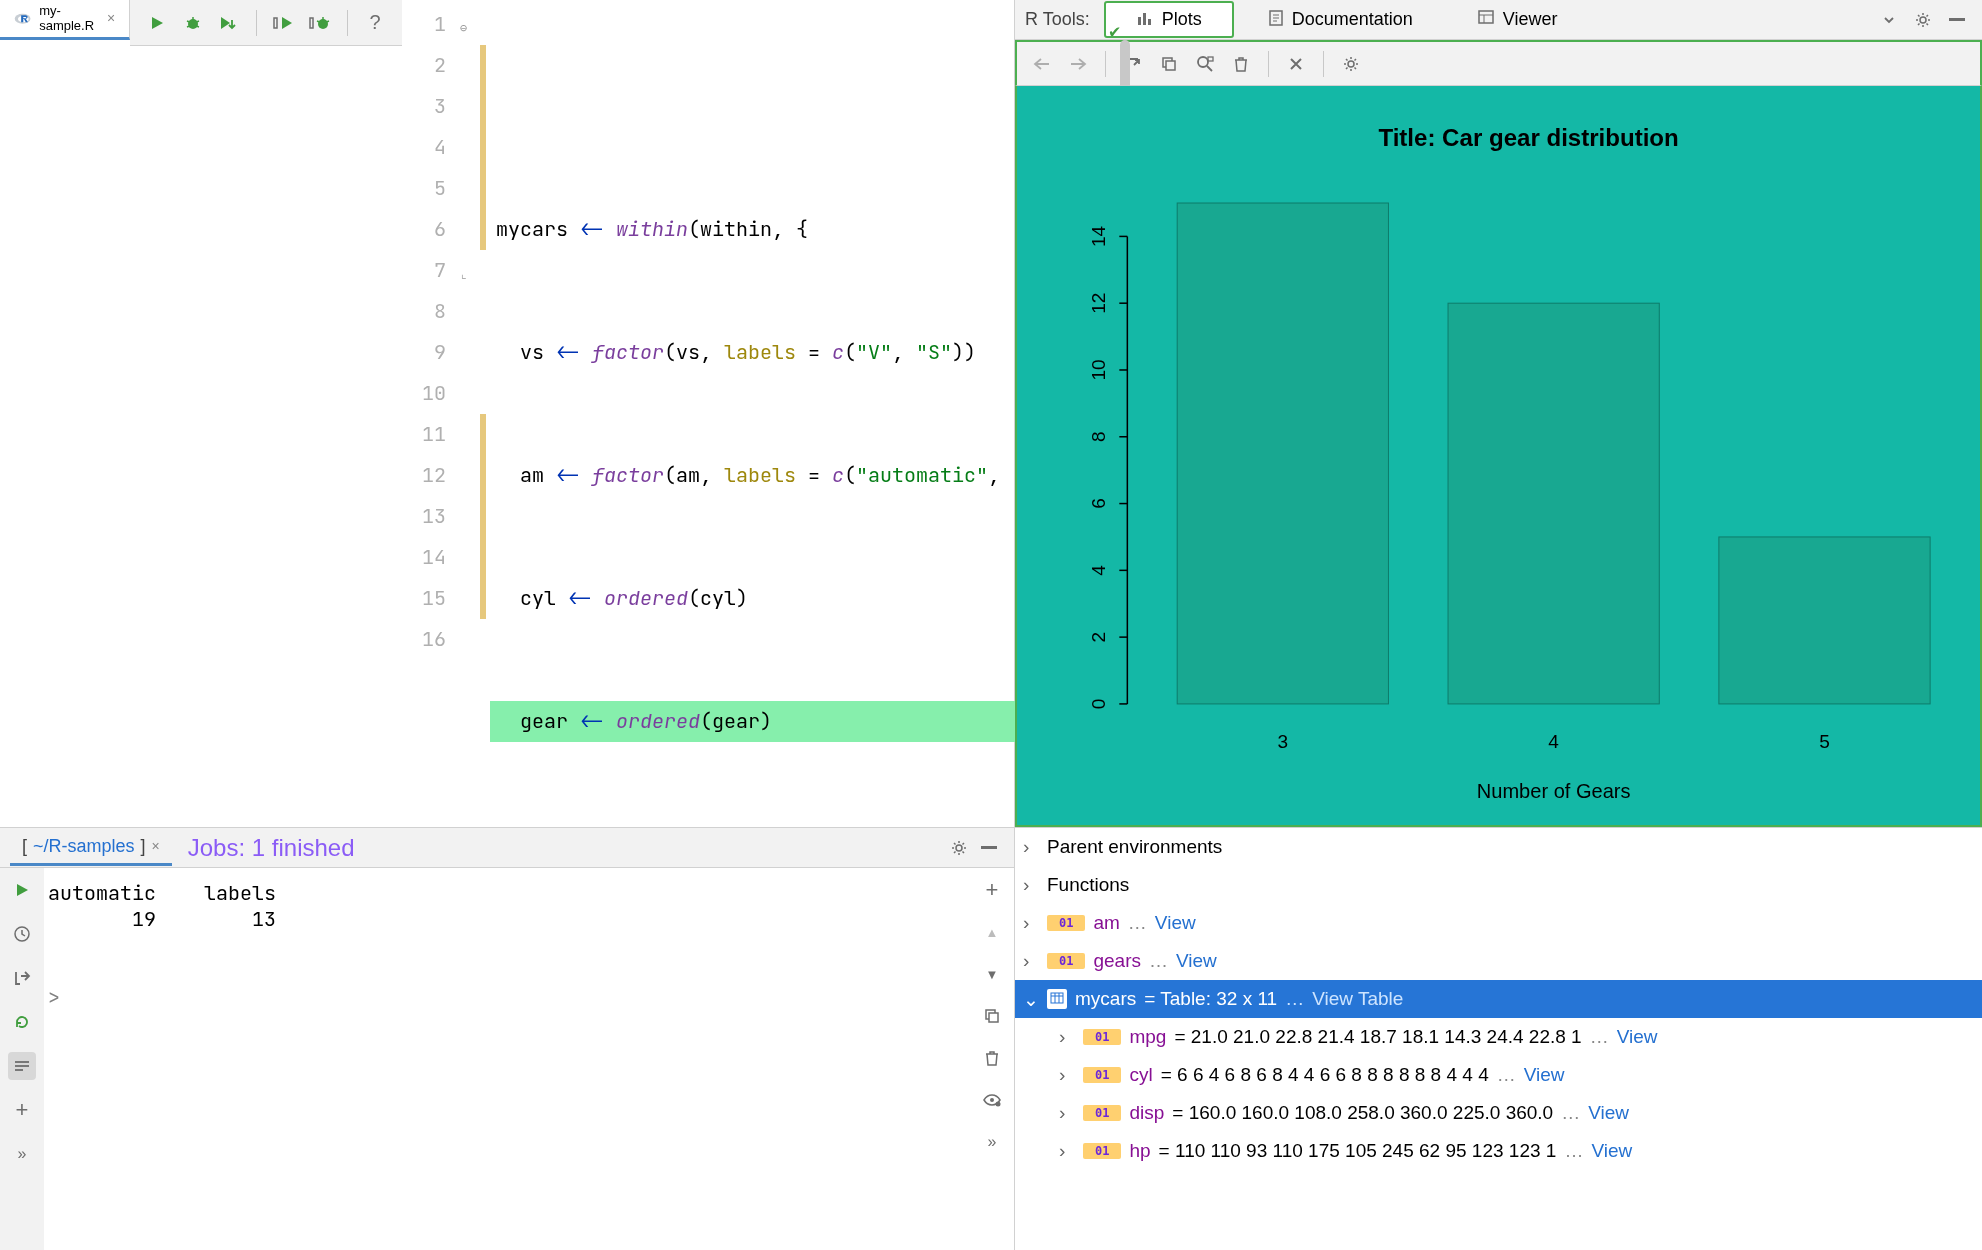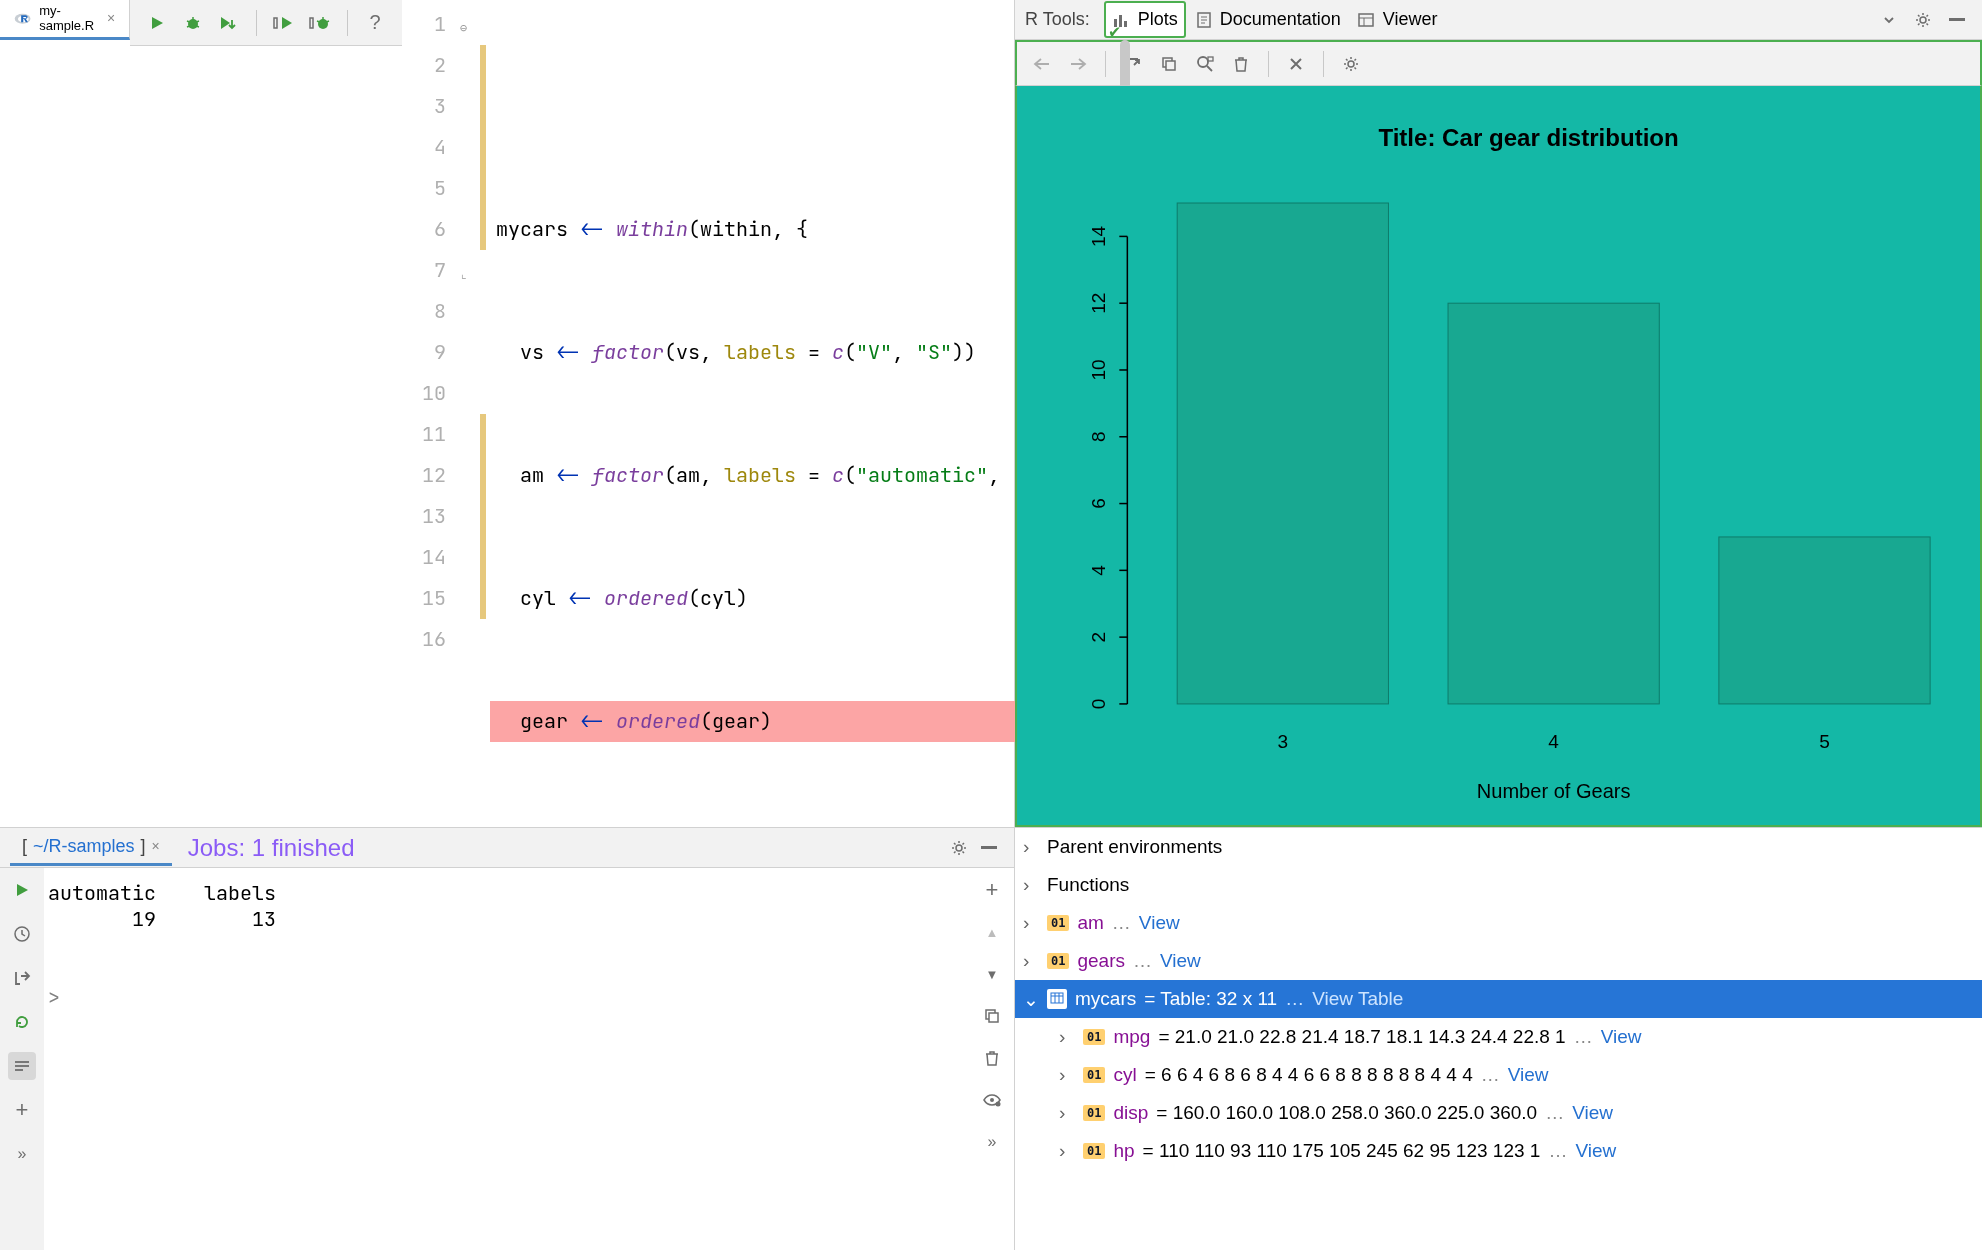--- a/index.html
+++ b/index.html
@@ -17,35 +17,35 @@
 .tb-sep { width:1px; height:26px; background:#c8c8c8; margin:0 6px; }
 .editor-body { flex:1; display:flex; position:relative; font-family:"JetBrains Mono",Consolas,monospace; font-size:20px; line-height:41px; }
 .gutter { width:56px; text-align:right; color:#b0b0b0; padding:4px 12px 0 0; user-select:none; }
 .gutter .gl { height:41px; }
 .fold-col { width:22px; position:relative; }
 .fold-mark { position:absolute; left:2px; font-size:12px; color:#999; }
 .mod-col { width:10px; position:relative; }
 .mod-bar { position:absolute; left:0; width:6px; background:#e6c87d; }
 .code { flex:1; position:relative; padding-top:4px; white-space:pre; overflow:hidden; }
 .code-line { height:41px; padding-left:6px; }
-.hl-line { background:#fca5a5; }
+.hl-line { background:#86efac; }
 .fn { color:#7a3e9d; font-style:italic; }
 .str { color:#067d17; }
 .attr { color:#9e880d; }
 .op { color:#0033b3; }
 .check-mark { position:absolute; right:12px; top:10px; color:#419e3f; font-size:18px; }
 .scrollbar-v { position:absolute; right:2px; top:40px; width:10px; height:150px; background:#c8c8c8; border-radius:5px; }
 .green-marker { position:absolute; right:14px; background:#4caf50; width:4px; }
 .arrow-to-plot { position:absolute; top:646px; left:918px; }
 
 
 .plots-pane { border-bottom:1px solid #d1d1d1; display:flex; flex-direction:column; }
 .rtools-bar { display:flex; align-items:center; height:40px; background:#f2f2f2; border-bottom:1px solid #d1d1d1; padding:0 10px; gap:4px; }
 .rtools-label { color:#444; margin-right:10px; font-size:18px; }
-.rtool-tab { display:flex; align-items:center; gap:8px; padding:6px 6px; cursor:pointer; font-size:18px; border-radius:3px; }
+.rtool-tab { display:flex; gap:8px; padding:6px 30px; cursor:pointer; font-size:18px; border-radius:3px; }
 .rtool-tab.active { border:2px solid #4caf50; background:#fff; }
 .rtools-spacer { flex:1; }
 .plot-toolbar { display:flex; align-items:center; height:46px; background:#f2f2f2; border:2px solid #4caf50; border-bottom:1px solid #d1d1d1; padding:0 10px; gap:6px; }
 .plot-view { flex:1; border:2px solid #4caf50; border-top:none; position:relative; background:#14b8a6; }
 .chart { position:absolute; inset:0; }
 
 
 .console-pane { border-right:1px solid #d1d1d1; display:flex; flex-direction:column; }
 .console-tabs { display:flex; align-items:center; height:40px; background:#f2f2f2; border-bottom:1px solid #d1d1d1; padding:0 10px; }
 .console-tab { display:flex; align-items:center; gap:6px; padding:6px 12px; font-size:18px; border-bottom:3px solid #4a88c7; }
@@ -60,21 +60,21 @@
 
 
 .env-pane { display:flex; flex-direction:column; }
 .env-body { flex:1; display:flex; }
 .env-tree { flex:1; font-size:19px; overflow:hidden; }
 .env-row { display:flex; align-items:center; height:38px; padding-left:8px; gap:8px; cursor:pointer; }
 .env-row.sel { background:#2675d6; color:#fff; }
 .env-row .chev { width:16px; color:#666; }
 .env-row.sel .chev { color:#fff; }
 .env-indent { display:inline-block; }
-.var-badge { background:#ffd070; color:#0f172a; font-size:12px; font-weight:bold; padding:1px 4px; border-radius:2px; font-family:monospace; }
+.var-badge { background:#ffd070; color:#6d28d9; font-size:12px; font-weight:bold; padding:1px 12px; border-radius:2px; font-family:monospace; }
 .tab-badge { background:#4a88c7; color:#fff; font-size:14px; padding:2px 3px; border-radius:2px; }
 .env-row.sel .tab-badge { background:#fff; color:#2675d6; }
 .vname { color:#871094; }
 .env-row.sel .vname { color:#fff; }
 .vlink { color:#2470d0; }
 .env-row.sel .vlink { color:#cde4ff; }
 .vellipsis { color:#888; }
 .env-row.sel .vellipsis { color:#cde4ff; }
 </style>
 </head>

